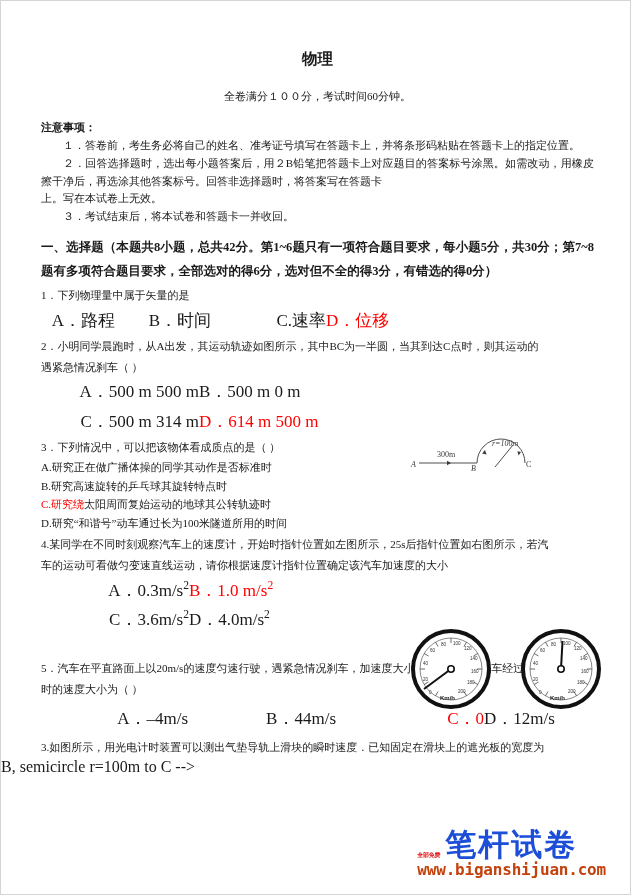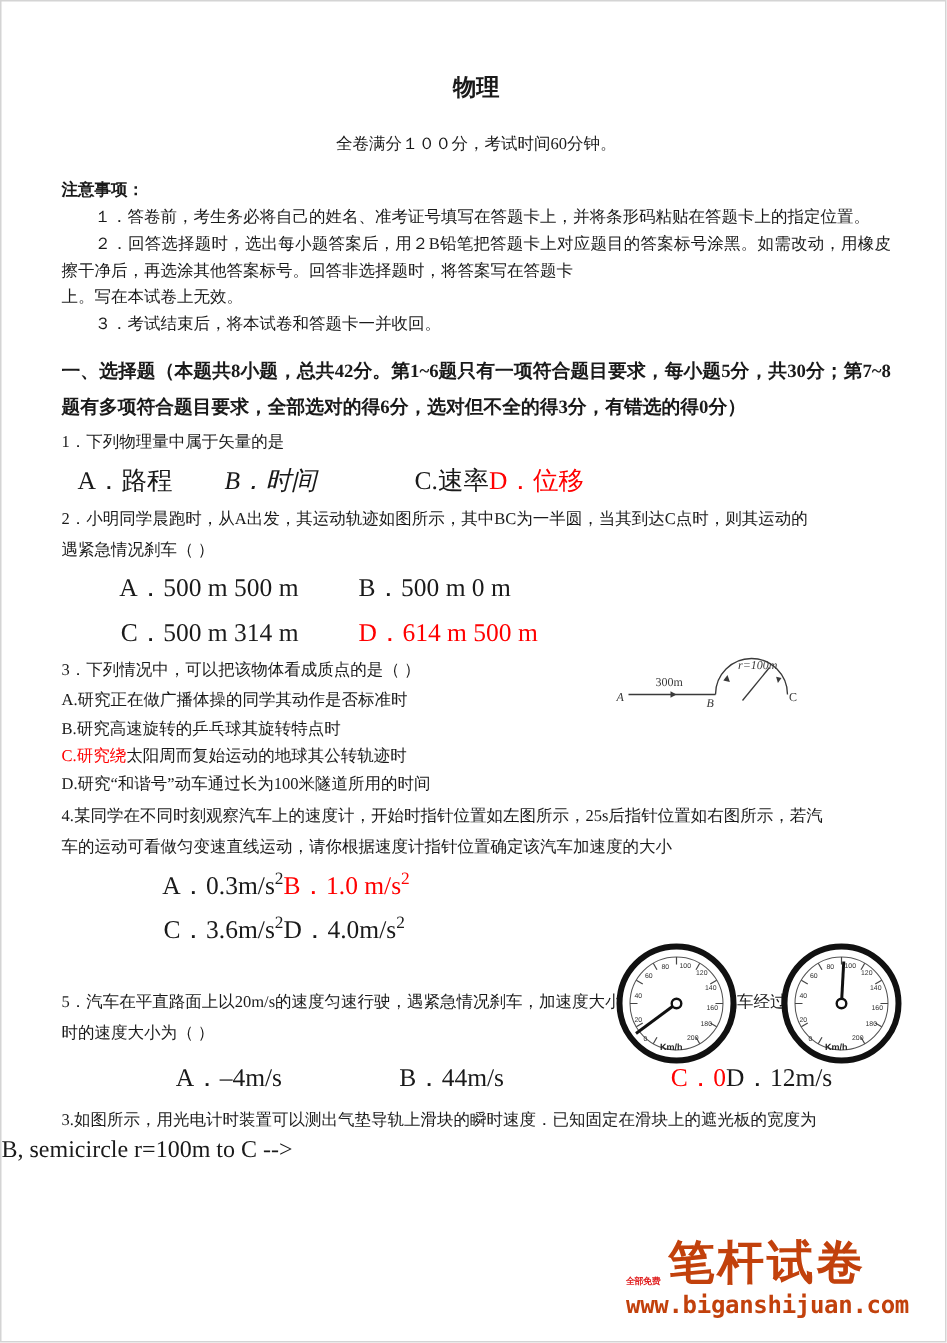--- a/index.html
+++ b/index.html
@@ -100,24 +100,24 @@
   .opt-line {
     font-size: 11px;
     line-height: 1.72;
     margin: 0;
   }
   .red { color: #ff0000; }
   sup { font-size: 0.68em; vertical-align: super; line-height: 0; }
 
   
   .w-q1 .opt:nth-child(1) { width: 74px; }
-  .w-q1 .opt:nth-child(2) { width: 96px; font-style: italic; }
+  .w-q1 .opt:nth-child(2) { width: 96px; }
   .w-q1 .opt:nth-child(3) { width: 115px; }
 
-  .w-q2 { width: 330px; gap: 40px; }
+  .w-q2 { width: 330px; }
   .w-q2 .opt:nth-child(1) { width: 158px; }
 
   .w-q4 { width: 330px; }
   .w-q4 .opt:nth-child(1) { width: 148px; }
 
   .w-q5 { padding-left: 12px; }
   .w-q5 .opt:nth-child(1) { width: 135px; }
   .w-q5 .opt:nth-child(2) { width: 148px; }
   .w-q5 .opt:nth-child(3) { width: 148px; }
 
@@ -140,24 +140,24 @@
   
   .watermark {
     position: absolute;
     right: 24px;
     bottom: 16px;
     text-align: left;
     line-height: 1;
     user-select: none;
   }
   .wm-cn {
-    font-family: Liberation Mono, monospace;
+    font-family: Liberation Serif, serif;
     font-size: 31px;
     font-weight: bold;
-    color: #c2410c;
+    color: #1d4ed8;
     letter-spacing: 2px;
     padding-left: 28px;
     display: block;
     margin-top: 31px;
   }
   .wm-badge {
     position: absolute;
     left: 0;
     bottom: 20px;
     font-size: 6px;

